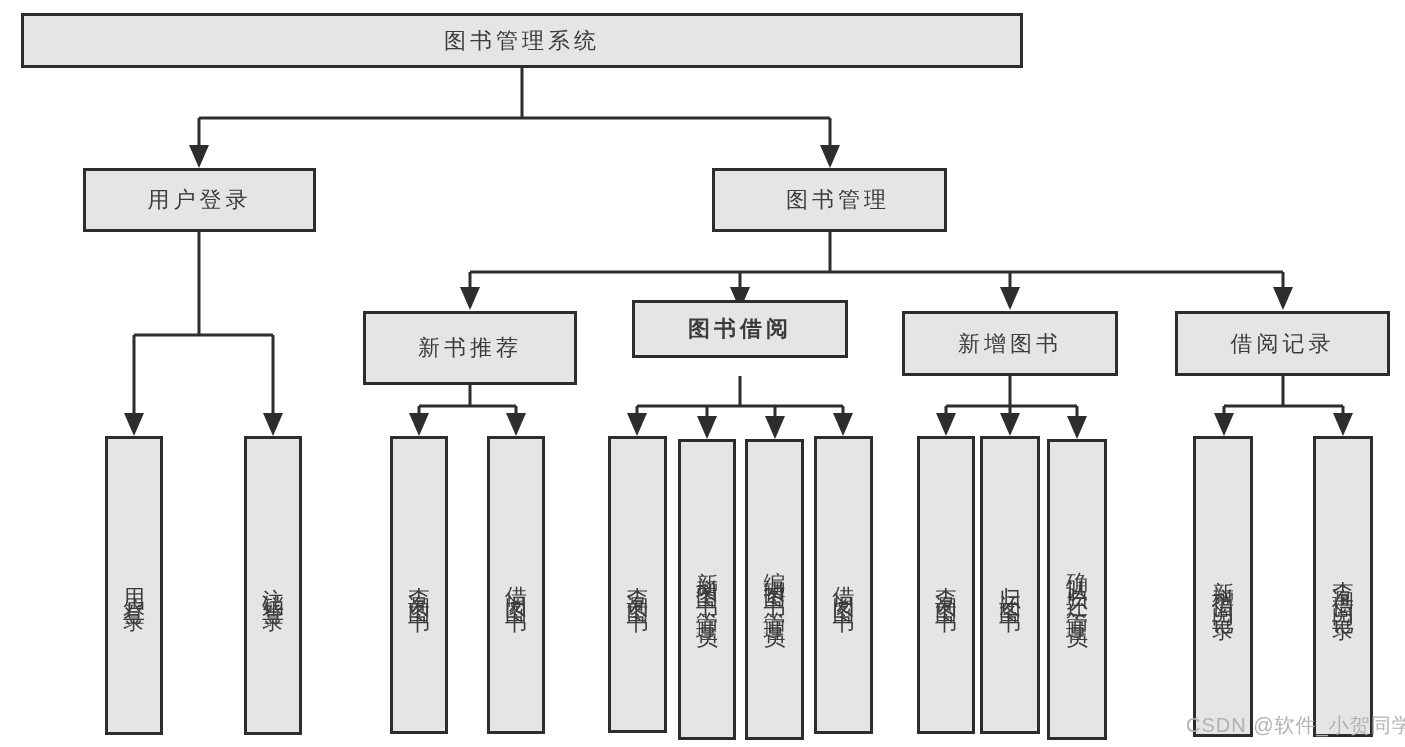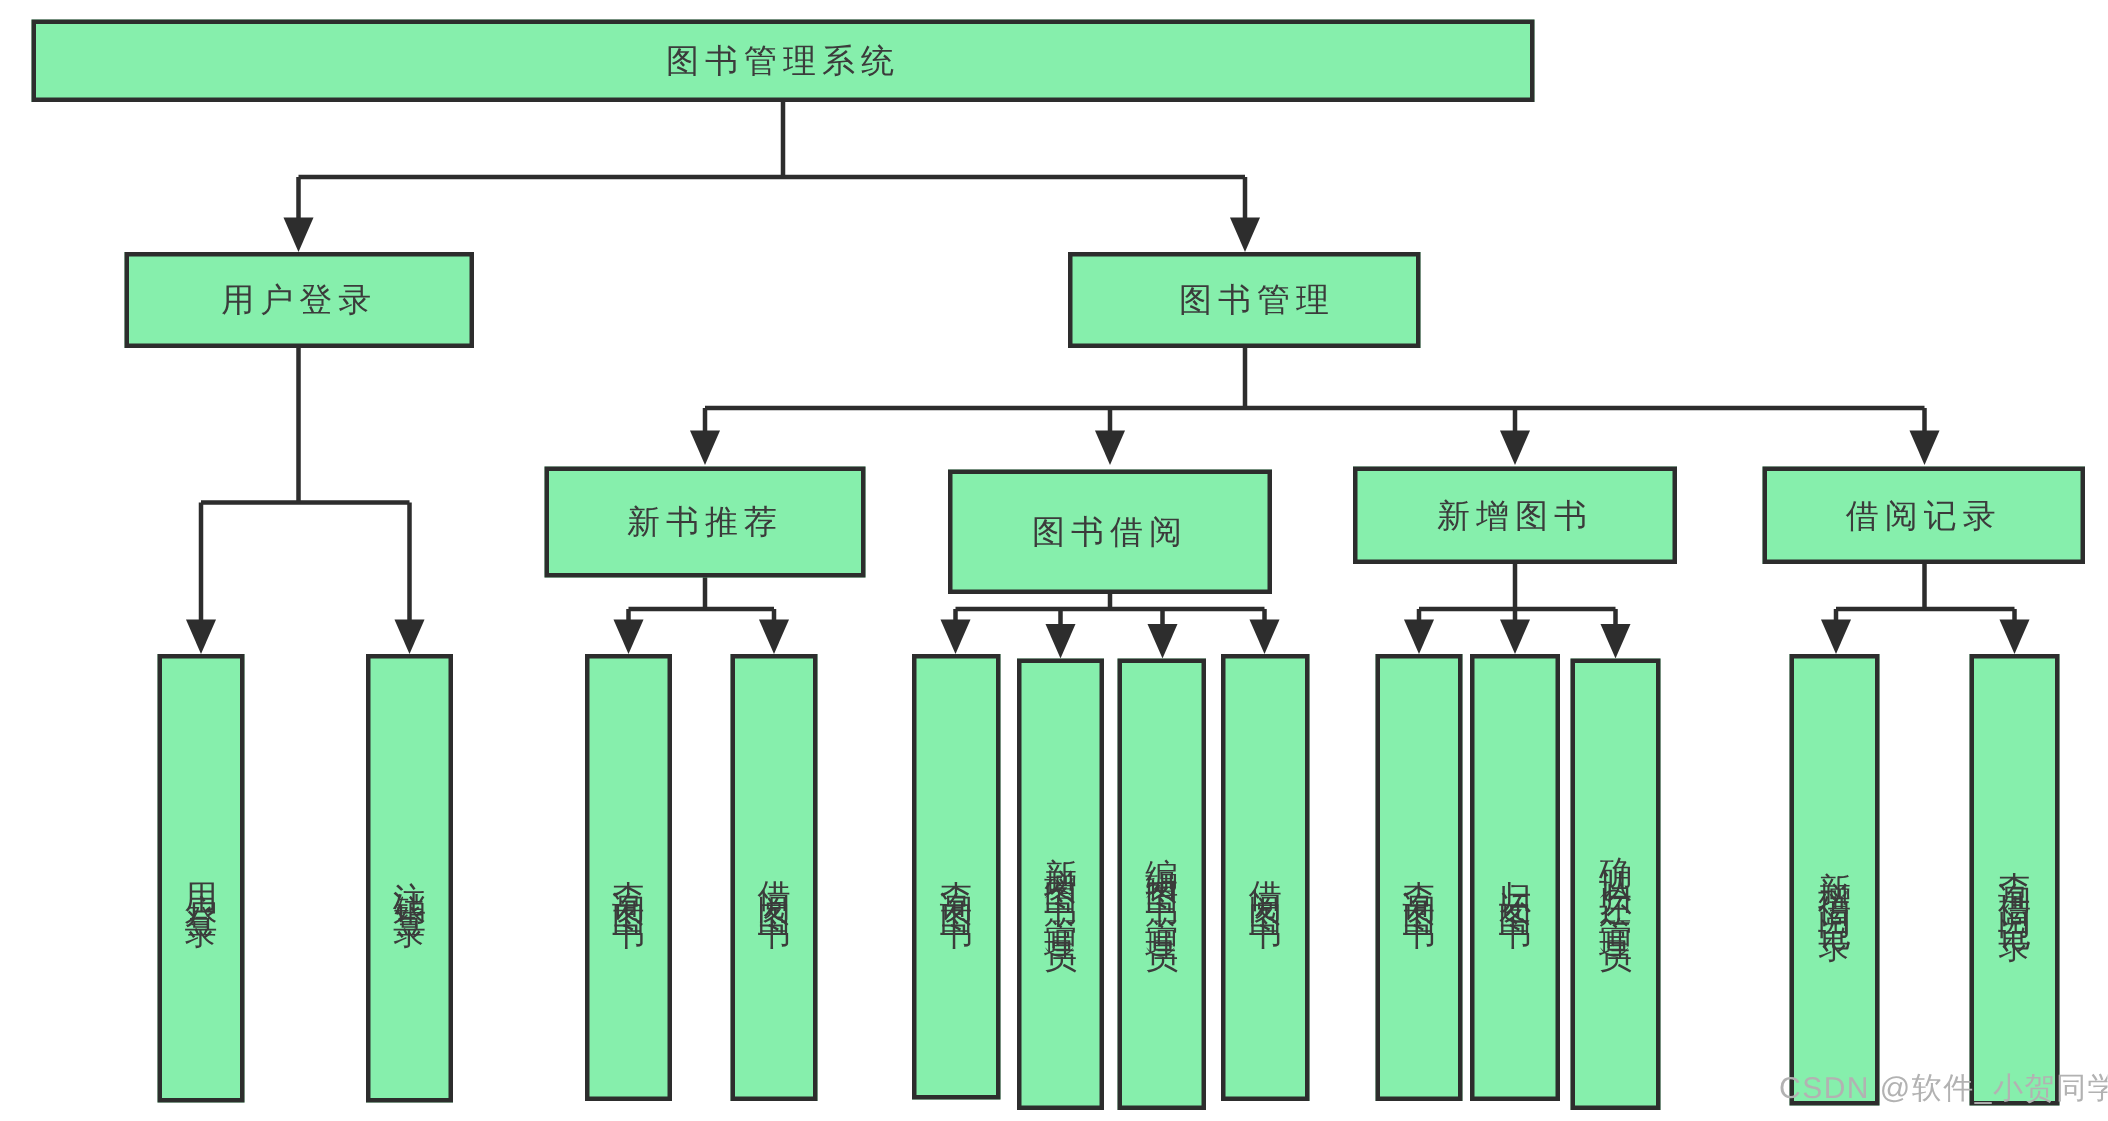--- a/index.html
+++ b/index.html
@@ -2,21 +2,21 @@
 <html><head>
 <meta charset="utf-8">
 <style>
   html, body { margin: 0; padding: 0; background: #ffffff; }
   body { width: 1405px; height: 747px; overflow: hidden;
          font-family: "Liberation Sans", sans-serif; }
   .stage { position: relative; width: 1405px; height: 747px; background: #ffffff; }
   .edges { position: absolute; left: 0; top: 0; width: 1405px; height: 747px; }
   .edges path { stroke: #2d2d2d; stroke-width: 3; fill: none; }
   .edges polygon { fill: #2d2d2d; stroke: none; }
-  .node { position: absolute; box-sizing: border-box; background: #86efac;
+  .node { position: absolute; box-sizing: border-box; background: #e5e5e5;
           border: 3px solid #2d2d2d; display: flex; align-items: center;
           justify-content: center; }
   .node .lbl { color: #3b3b3b; font-size: 22px; letter-spacing: 4px;
                line-height: 1; white-space: nowrap; }
   .node.v .lbl { writing-mode: vertical-rl; text-orientation: mixed;
                  letter-spacing: 8px; font-size: 22px; }
   .watermark { position: absolute; left: 1186px; top: 712px; font-size: 20px;
                color: #b2b2b2; letter-spacing: 1px; white-space: nowrap; }
 </style>
 </head>
@@ -74,21 +74,21 @@
   <div class="node h" style="left:83px; top:168px; width:233px; height:64px;">
     <span class="lbl">用户登录</span>
   </div>
   <div class="node h" style="left:712px; top:168px; width:235px; height:64px;padding-left:17px;">
     <span class="lbl">图书管理</span>
   </div>
 
   <div class="node h" style="left:363px; top:311px; width:214px; height:74px;">
     <span class="lbl">新书推荐</span>
   </div>
-  <div class="node h" style="left:632px; top:313px; width:216px; height:83px;">
+  <div class="node h" style="left:632px; top:300px; width:216px; height:58px;font-weight:bold;">
     <span class="lbl">图书借阅</span>
   </div>
   <div class="node h" style="left:902px; top:311px; width:216px; height:65px;">
     <span class="lbl">新增图书</span>
   </div>
   <div class="node h" style="left:1175px; top:311px; width:215px; height:65px;">
     <span class="lbl">借阅记录</span>
   </div>
 
   <div class="node v" style="left:105px; top:436px; width:58px; height:299px;">

